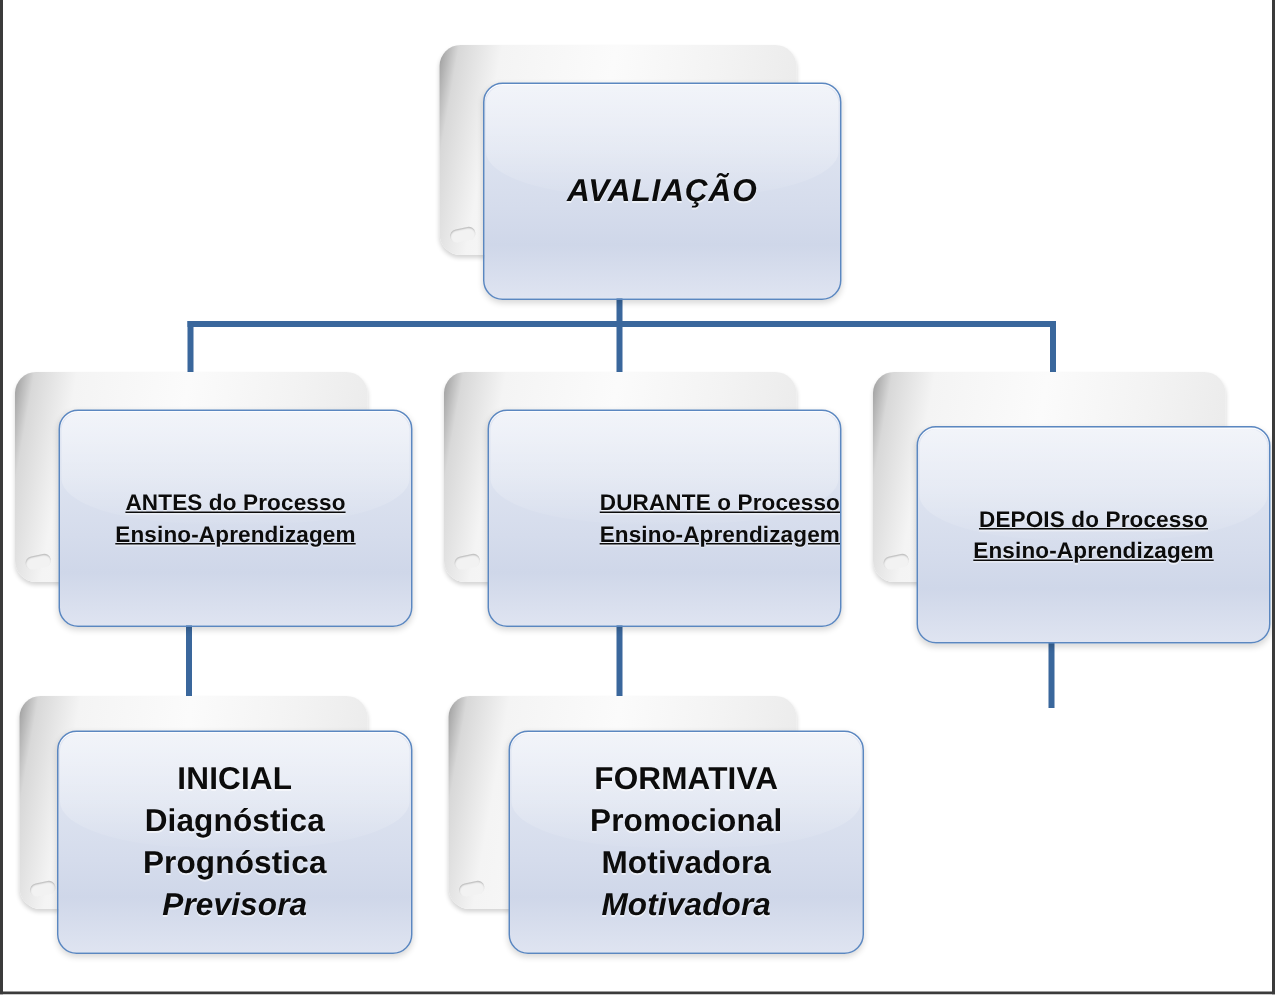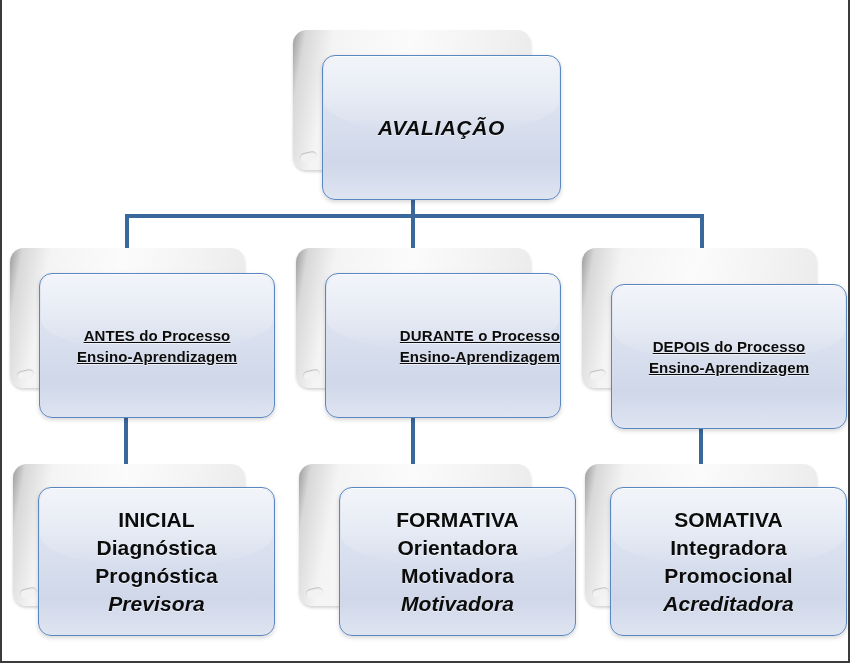--- a/index.html
+++ b/index.html
@@ -173,29 +173,20 @@
       <div class="line item">Diagnóstica</div>
       <div class="line item">Prognóstica</div>
       <div class="line item last">Previsora</div>
     </div>
   </div>
 
   <div class="node leaf" style="left:297px; top:464px; width:262px; height:172px;">
     <div class="backcard" style="width:232px; height:142px;"></div>
     <div class="frontcard" style="left:25px; top:23px; width:237px; height:149px;margin-left:15px;">
       <div class="line head">FORMATIVA</div>
-      <div class="line item">Orientadora</div>
+      <div class="line item">Promocional</div>
       <div class="line item">Motivadora</div>
       <div class="line item last">Motivadora</div>
     </div>
   </div>
 
-  <div class="node leaf" style="left:583px; top:464px; width:262px; height:172px;">
-    <div class="backcard" style="width:232px; height:142px;"></div>
-    <div class="frontcard" style="left:25px; top:23px; width:237px; height:149px;">
-      <div class="line head">SOMATIVA</div>
-      <div class="line item">Integradora</div>
-      <div class="line item">Promocional</div>
-      <div class="line item last">Acreditadora</div>
-    </div>
-  </div>
 
 </div>
 
 </body></html>

